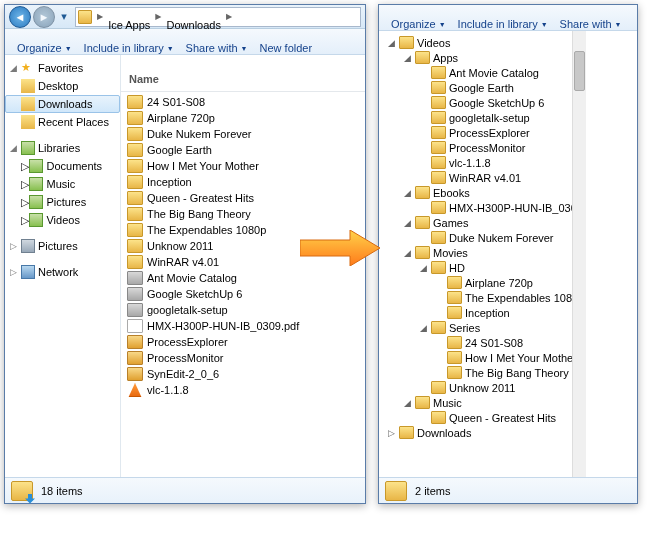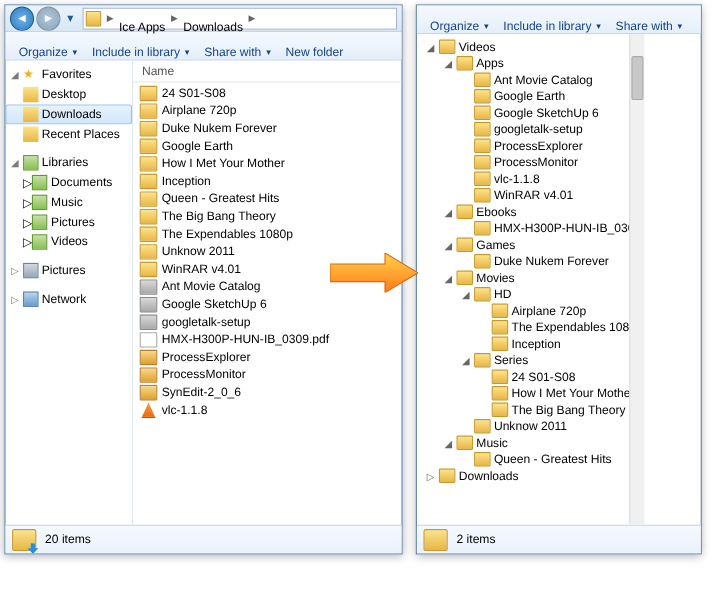--- a/index.html
+++ b/index.html
@@ -21,21 +21,21 @@
 .body { display: flex; height: calc(100% - 24px - 26px - 26px); }
 .nav { width: 116px; border-right: 1px solid #e0e8ef; padding: 4px 0; overflow: hidden; }
 .navgroup { margin-bottom: 8px; }
 .navhead { display: flex; align-items: center; padding: 2px 4px; }
 .navhead .exp { width: 9px; text-align: center; color: #7a7a7a; font-size: 9px; }
 .navhead .ico { width: 14px; height: 14px; margin: 0 3px; }
 .navitem { display: flex; align-items: center; padding: 2px 4px 2px 16px; }
 .navitem.sel { background: linear-gradient(#e8f3fc,#d0e7fa); border: 1px solid #9ac3e8; border-radius: 2px; padding: 1px 3px 1px 15px; }
 .navitem .ico { width: 14px; height: 14px; margin-right: 3px; }
 .content { flex: 1; overflow: auto; }
-.colhead { height: 20px; border-bottom: 1px solid #e4e8ec; padding: 4px 8px; color: #555; }
+.colhead { height: 20px; border-bottom: 1px solid #e4e8ec; padding: 18px 8px; color: #555; font-weight: bold; }
 .filelist { padding: 2px 4px; }
 .filerow { display: flex; align-items: center; padding: 1px 2px; }
 .filerow .ico { width: 16px; height: 14px; margin-right: 4px; background: linear-gradient(#fce38a,#e8b647); border: 1px solid #c8982a; border-radius: 1px; }
 .filerow .ico.app { background: linear-gradient(#d8d8d8,#a8a8a8); border-color: #888; }
 .filerow .ico.doc { background: #fff; border-color: #aaa; }
 .filerow .ico.zip { background: linear-gradient(#f8d888,#e0a030); border-color: #b8802a; }
 .filerow .ico.vlc { background: linear-gradient(#ff9a3a,#e86a10); border-color: #c85500; clip-path: polygon(50% 0, 90% 100%, 10% 100%); }
 .tree { padding: 4px 2px; overflow: auto; height: 100%; position: relative; }
 .tnode { display: flex; align-items: center; padding: 1px 0; white-space: nowrap; }
 .tnode .exp { width: 9px; text-align: center; color: #666; font-size: 9px; cursor: default; }
@@ -232,21 +232,21 @@
           </div>
           <div class="filerow">
             <span class="ico vlc"></span>
             <span>vlc-1.1.8</span>
           </div>
         </div>
     </div>
   </div>
   <div class="statusbar">
     <div class="bigfld dl"></div>
-    <span>20 items</span>
+    <span>18 items</span>
   </div>
 </div>
 
 <div class="window w2">
   <div class="toolbar" style="border-top:none">
     <div class="tbitem">
         <span>Organize</span>
         <span class="dd">▼</span>
       </div>
     <div class="tbitem">

